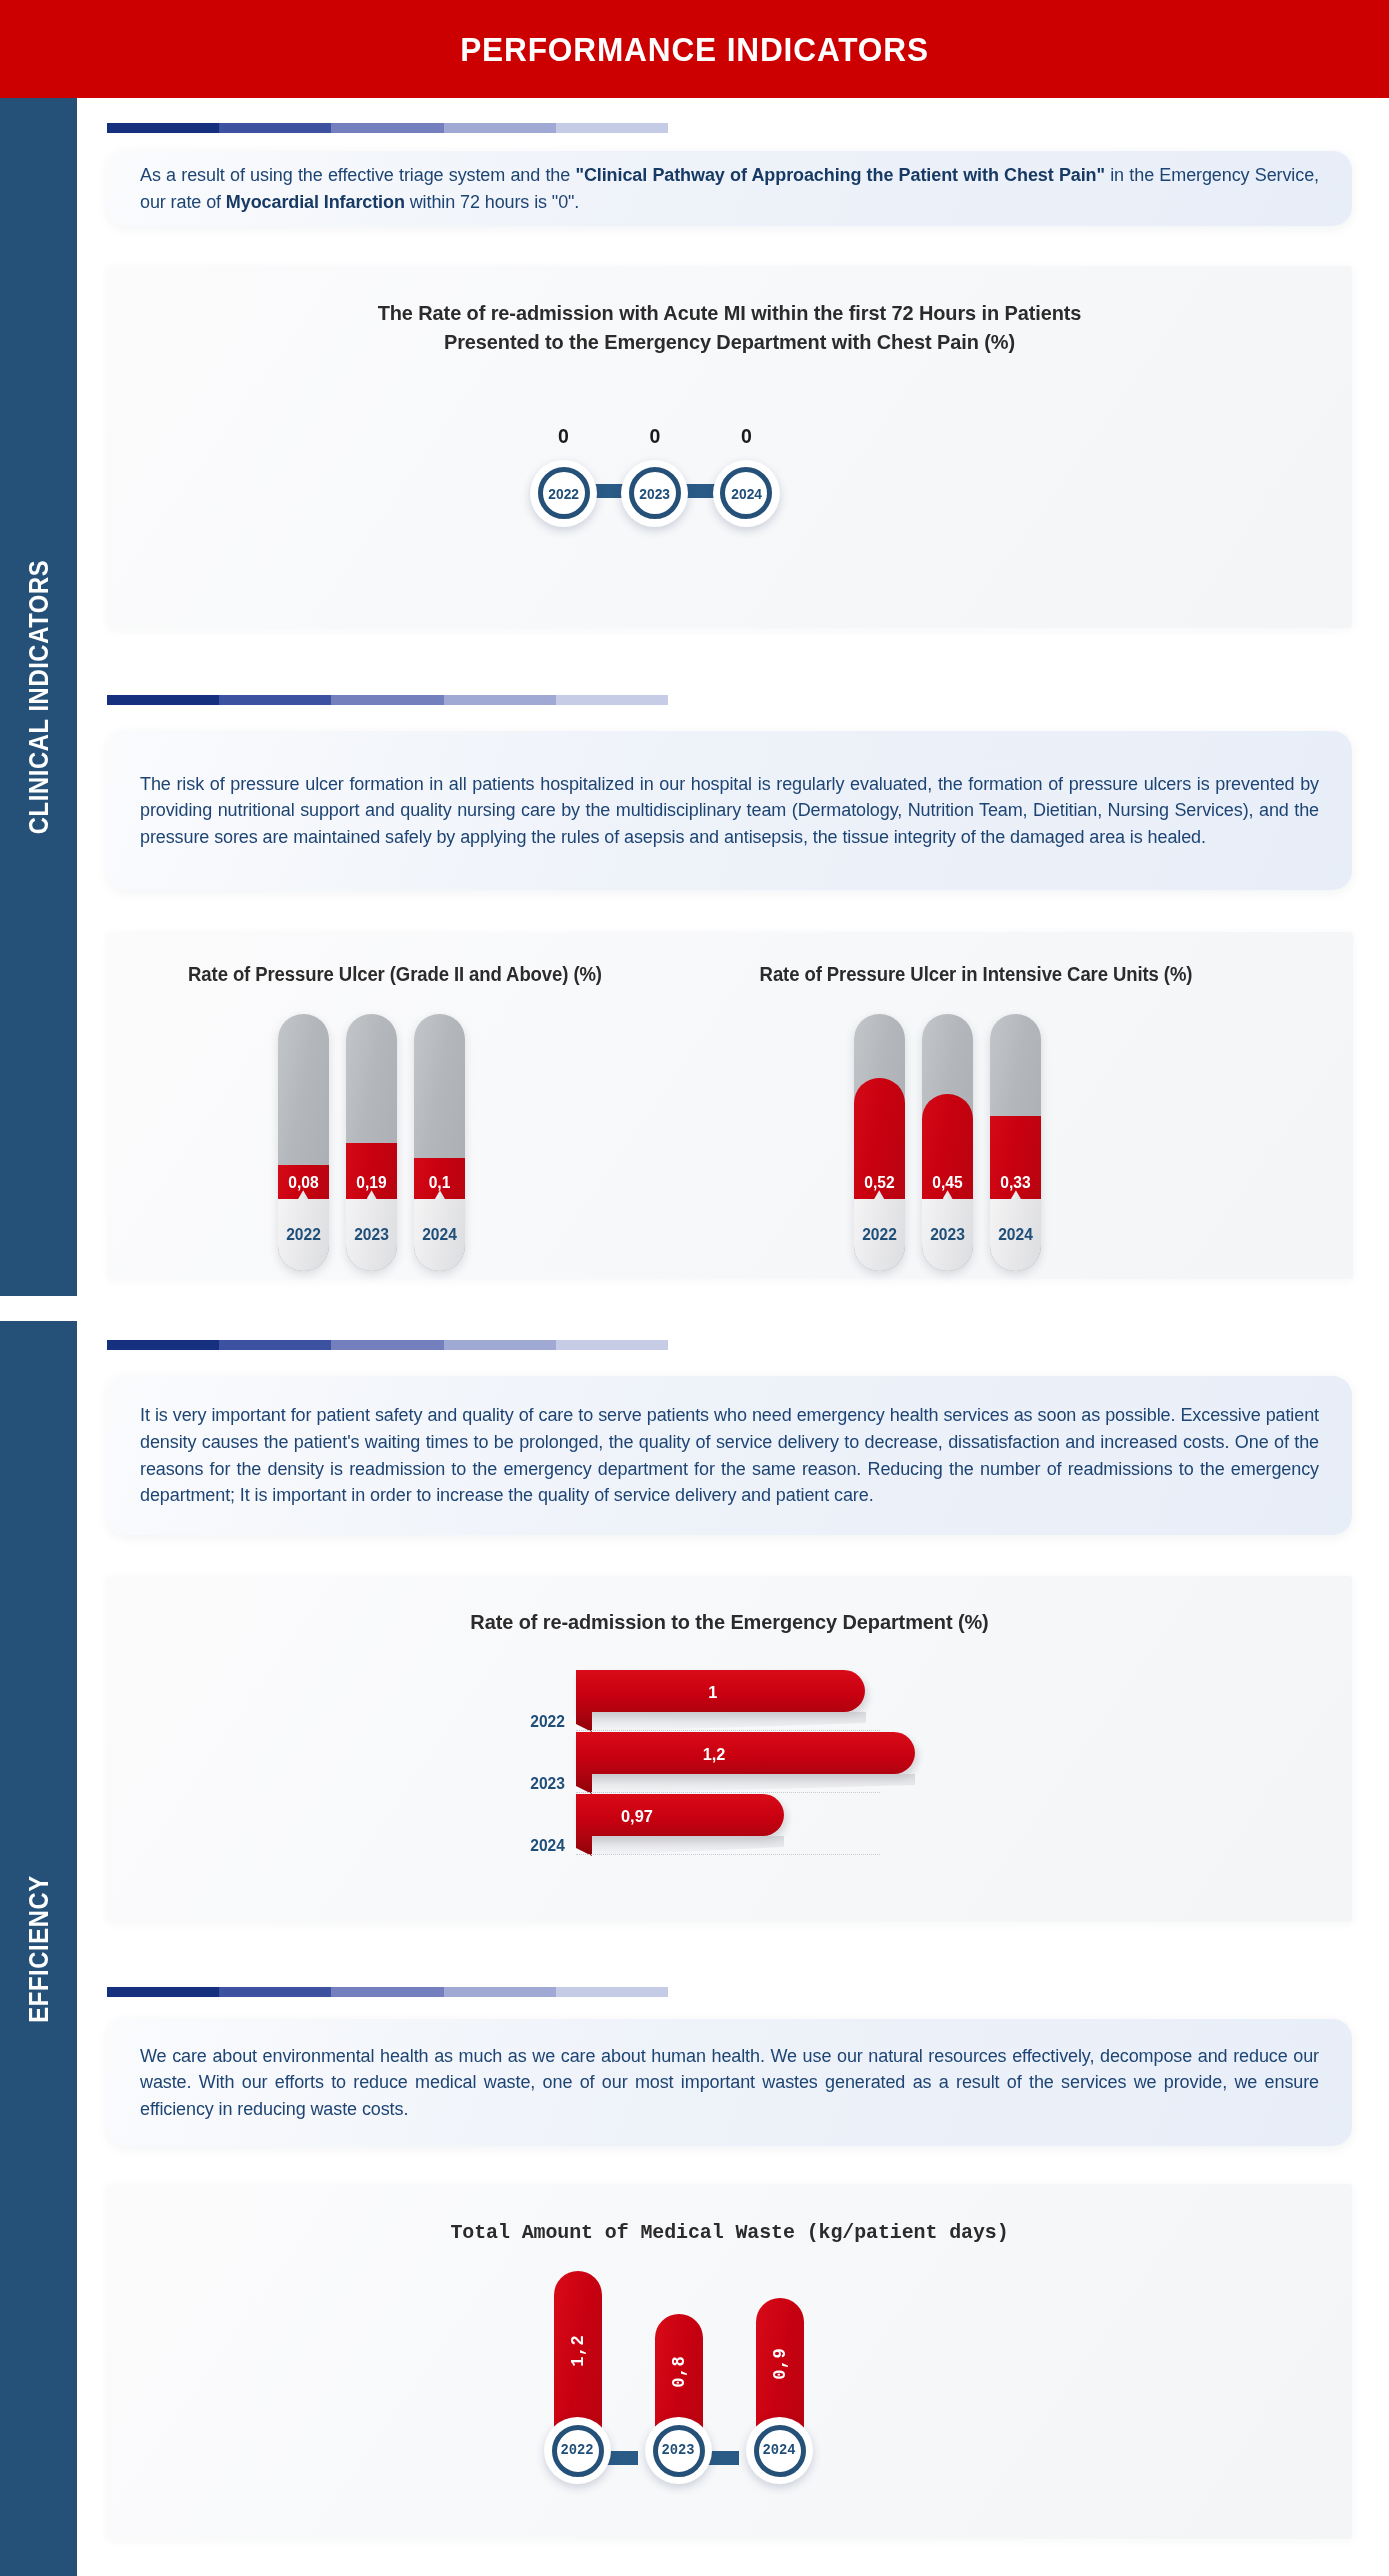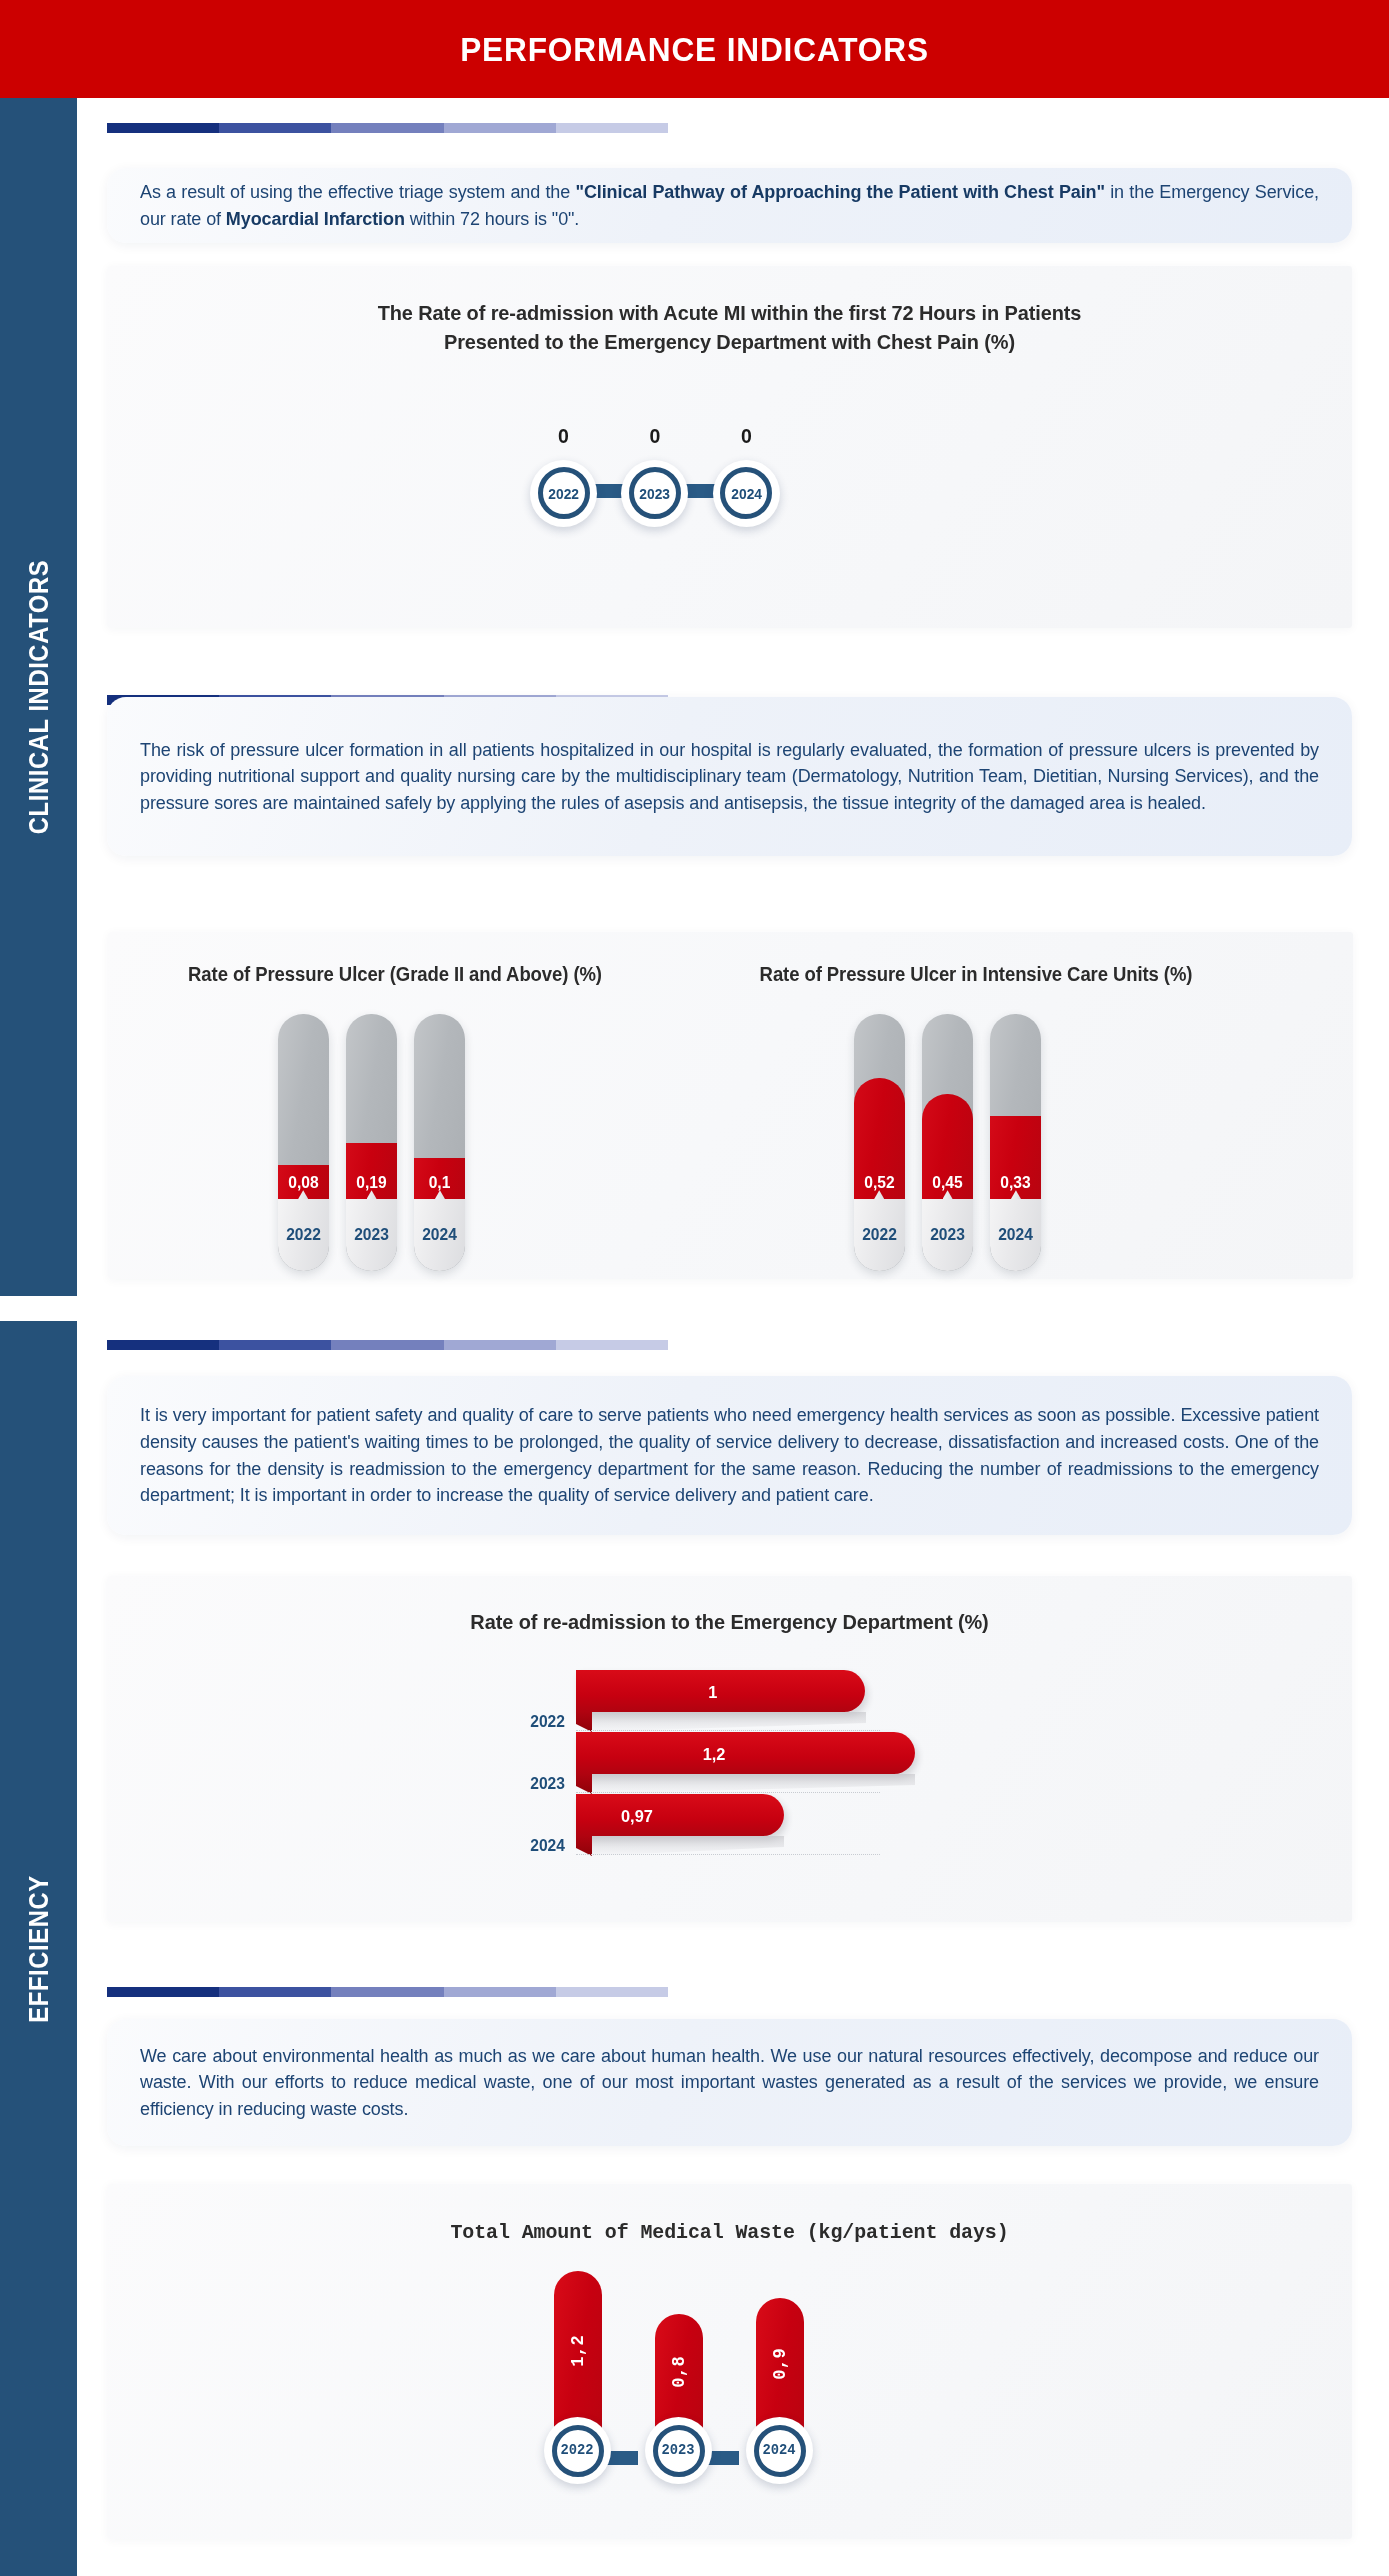--- a/index.html
+++ b/index.html
@@ -266,21 +266,21 @@
   </div>
 
   <div class="divider" style="left:107px; top:123px;">
     <i style="background:#15307e"></i>
       <i style="background:#3c52a0"></i>
       <i style="background:#7480bd"></i>
       <i style="background:#a0a8d4"></i>
       <i style="background:#c6cbe6"></i>
   </div>
 
-  <div class="text-card" style="left:107px; top:168px; width:1245px; height:75px;">
+  <div class="text-card" style="left:107px; top:151px; width:1245px; height:75px;">
     <p>
       <span>As a result of using the effective triage system and the </span><b>"Clinical Pathway of Approaching the Patient with Chest Pain"</b><span> in the Emergency Service, our rate of </span><b>Myocardial Infarction</b><span> within 72 hours is "0".</span>
     </p>
   </div>
 
   <div class="chart-card" style="left:107px; top:266px; width:1245px; height:362px;">
     <div class="chart-title" style="top:33px;">
       <div>The Rate of re-admission with Acute MI within the first  72 Hours in Patients</div>
       <div>Presented  to the Emergency Department with Chest Pain (%)</div>
     </div>
@@ -316,21 +316,21 @@
   </div>
 
   <div class="divider" style="left:107px; top:695px;">
     <i style="background:#15307e"></i>
       <i style="background:#3c52a0"></i>
       <i style="background:#7480bd"></i>
       <i style="background:#a0a8d4"></i>
       <i style="background:#c6cbe6"></i>
   </div>
 
-  <div class="text-card" style="left:107px; top:697px; width:1245px; height:159px;">
+  <div class="text-card" style="left:107px; top:731px; width:1245px; height:159px;">
     <p>The risk of pressure ulcer formation in all patients hospitalized in our hospital is regularly evaluated, the formation of pressure ulcers is prevented by providing nutritional support and quality nursing care by the multidisciplinary team (Dermatology, Nutrition Team, Dietitian, Nursing Services), and the pressure sores are maintained safely by applying the rules of asepsis and antisepsis, the tissue integrity of the damaged area is healed.</p>
   </div>
 
   <div class="chart-card" style="left:108px; top:932px; width:1245px; height:347px;">
 
     <div class="chart-title sm" style="top:29px; left:11.6px; width:550px;">Rate of Pressure Ulcer (Grade II and Above) (%)</div>
 
     <div class="cyl-group" style="left:161px; top:82px;">
       <div class="cyl">
         <div class="cyl-base" style="height:72px;"></div>

